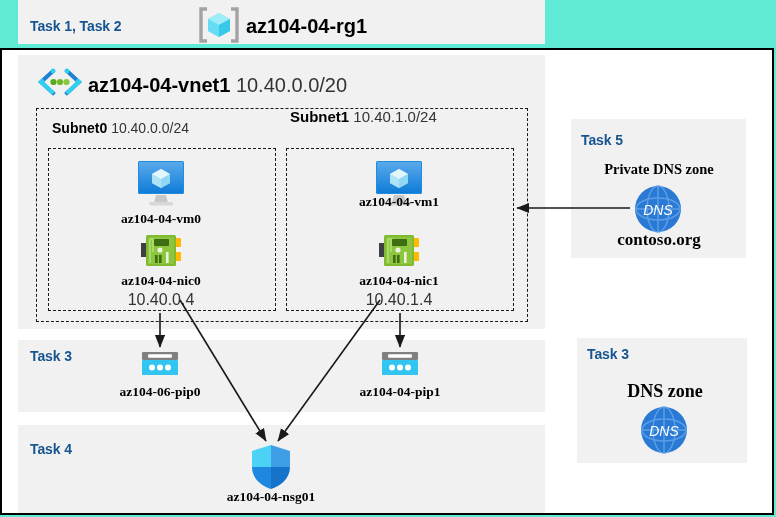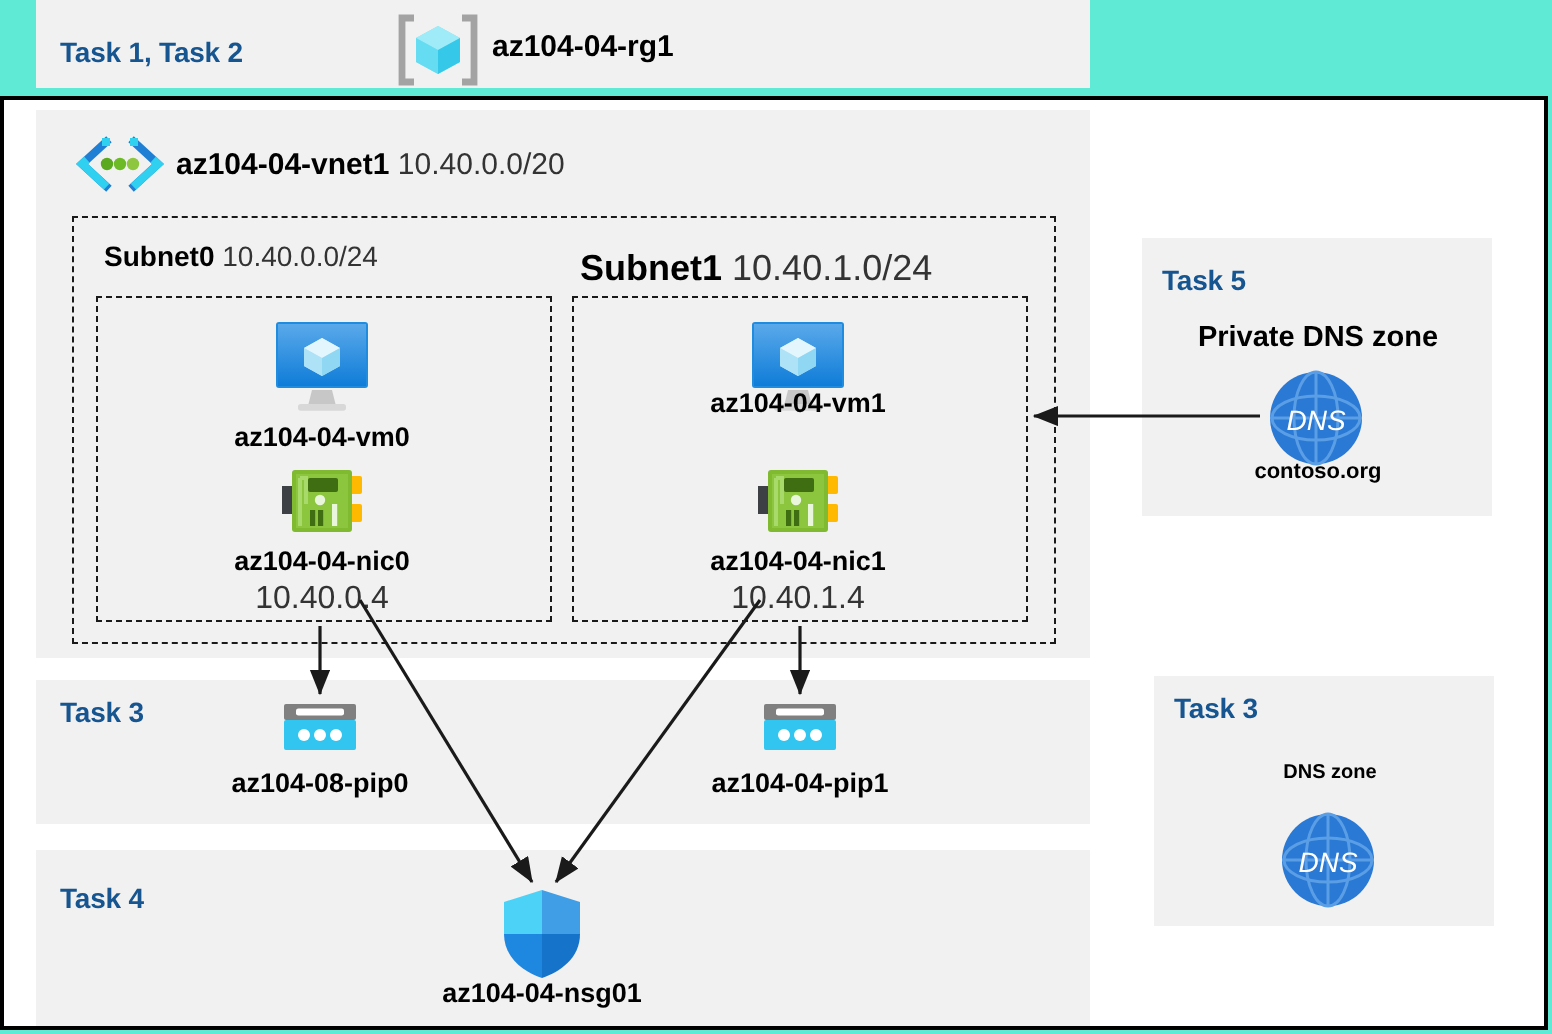--- a/index.html
+++ b/index.html
@@ -10,24 +10,24 @@
   .task-label{position:absolute;color:#16558f;font-weight:bold;font-size:14px;letter-spacing:-0.1px;white-space:nowrap;}
 
   .rg-box{position:absolute;left:0;top:48px;width:774px;height:467px;border:2px solid #000;box-sizing:border-box;background:#ffffff;}
   .vnet-box{position:absolute;left:18px;top:55px;width:527px;height:274px;background:#f1f1f1;}
 
   .dashed{position:absolute;border:1.6px dashed #1a1a1a;box-sizing:border-box;}
 
   .title-bold{font-weight:bold;color:#000;}
   .title-reg{font-weight:normal;color:#333;}
 
-  .node-label{position:absolute;text-align:center;font-size:13.5px;font-weight:bold;color:#000;white-space:nowrap;}
+  .node-label{position:absolute;text-align:center;font-size:13.5px;font-weight:bold;color:#000;white-space:nowrap;font-family:Liberation Serif, serif;}
   .node-sub{position:absolute;text-align:center;font-size:16px;font-weight:normal;color:#333;white-space:nowrap;}
 
-  .hdr-text{position:absolute;font-size:15px;white-space:nowrap;}
+  .hdr-text{position:absolute;font-size:20px;white-space:nowrap;}
 
   svg.arrows{position:absolute;left:0;top:0;width:776px;height:517px;pointer-events:none;}
 
   .icon{position:absolute;font-style:italic;}
 </style>
 </head>
 <body>
 
 <div id="canvas">
 
@@ -104,21 +104,21 @@
       <path d="M11 7 L14 7 L14 20" stroke="#a7d96b" stroke-width="2" fill="none"></path>
       <circle cx="21" cy="18" r="2.6" fill="#eaf6dc"></circle>
       <rect x="16" y="23" width="2.6" height="8" fill="#3f6d12"></rect>
       <rect x="20" y="23" width="2.6" height="8" fill="#3f6d12"></rect>
       <rect x="27" y="20" width="2.6" height="11" fill="#eaf6dc"></rect>
     </svg>
   </div>
   <div class="node-label" style="left:81px;top:273px;width:160px;">az104-04-nic0</div>
   <div class="node-sub" style="left:81px;top:291px;width:160px;">10.40.0.4</div>
 
-  <div class="hdr-text" style="left:290px;top:124px;font-size:18px;">
+  <div class="hdr-text" style="left:290px;top:108px;font-size:15px;">
     <span class="title-bold">Subnet1</span>
     <span class="title-reg"> 10.40.1.0/24</span>
   </div>
   <div class="dashed" style="left:286px;top:148px;width:228px;height:163px;"></div>
 
   <div class="icon" style="left:371px;top:159px;">
     <svg width="56" height="48" viewBox="0 0 56 48">
       <rect x="5" y="2" width="46" height="33" rx="1.5" fill="#1f8ce0"></rect>
       <linearGradient id="vmg1" x1="0" y1="0" x2="0" y2="1">
         <stop offset="0" stop-color="#5aa9ea"></stop>
@@ -160,21 +160,21 @@
   <div class="icon" style="left:140px;top:350px;">
     <svg width="40" height="28" viewBox="0 0 40 28">
       <rect x="2" y="2" width="36" height="8" rx="1" fill="#808080"></rect>
       <rect x="8" y="4.2" width="24" height="3.6" rx="1.2" fill="#ffffff"></rect>
       <rect x="2" y="10" width="36" height="15" rx="1" fill="#32c5ef"></rect>
       <circle cx="12" cy="17.5" r="3" fill="#ffffff"></circle>
       <circle cx="20" cy="17.5" r="3" fill="#ffffff"></circle>
       <circle cx="28" cy="17.5" r="3" fill="#ffffff"></circle>
     </svg>
   </div>
-  <div class="node-label" style="left:80px;top:384px;width:160px;">az104-08-pip0</div>
+  <div class="node-label" style="left:80px;top:384px;width:160px;">az104-06-pip0</div>
 
   <div class="icon" style="left:380px;top:350px;">
     <svg width="40" height="28" viewBox="0 0 40 28">
       <rect x="2" y="2" width="36" height="8" rx="1" fill="#808080"></rect>
       <rect x="8" y="4.2" width="24" height="3.6" rx="1.2" fill="#ffffff"></rect>
       <rect x="2" y="10" width="36" height="15" rx="1" fill="#32c5ef"></rect>
       <circle cx="12" cy="17.5" r="3" fill="#ffffff"></circle>
       <circle cx="20" cy="17.5" r="3" fill="#ffffff"></circle>
       <circle cx="28" cy="17.5" r="3" fill="#ffffff"></circle>
     </svg>
@@ -210,25 +210,25 @@
       <circle cx="26" cy="26" r="23" fill="#2a79d4"></circle>
       <g fill="none" stroke="#5a9ee6" stroke-width="1.5">
         <ellipse cx="26" cy="26" rx="11" ry="23"></ellipse>
         <ellipse cx="26" cy="26" rx="22" ry="11"></ellipse>
         <line x1="3" y1="26" x2="49" y2="26"></line>
         <line x1="26" y1="3" x2="26" y2="49"></line>
       </g>
       <text x="26" y="32" text-anchor="middle" font-family="Liberation Sans, sans-serif" font-size="14" fill="#ffffff">DNS</text>
     </svg>
   </div>
-  <div class="node-label" style="left:578px;top:230px;width:162px;font-size:11px;">contoso.org</div>
+  <div class="node-label" style="left:578px;top:230px;width:162px;font-size:17px;">contoso.org</div>
 
   <div class="panel" style="left:577px;top:338px;width:170px;height:125px;"></div>
   <div class="task-label" style="left:587px;top:346px;">Task 3</div>
-  <div class="node-label" style="left:584px;top:381px;width:162px;font-size:10px;">DNS zone</div>
+  <div class="node-label" style="left:584px;top:381px;width:162px;font-size:18px;">DNS zone</div>
 
   <div class="icon" style="left:638px;top:404px;">
     <svg width="52" height="52" viewBox="0 0 52 52">
       <circle cx="26" cy="26" r="23" fill="#2a79d4"></circle>
       <g fill="none" stroke="#5a9ee6" stroke-width="1.5">
         <ellipse cx="26" cy="26" rx="11" ry="23"></ellipse>
         <ellipse cx="26" cy="26" rx="22" ry="11"></ellipse>
         <line x1="3" y1="26" x2="49" y2="26"></line>
         <line x1="26" y1="3" x2="26" y2="49"></line>
       </g>

